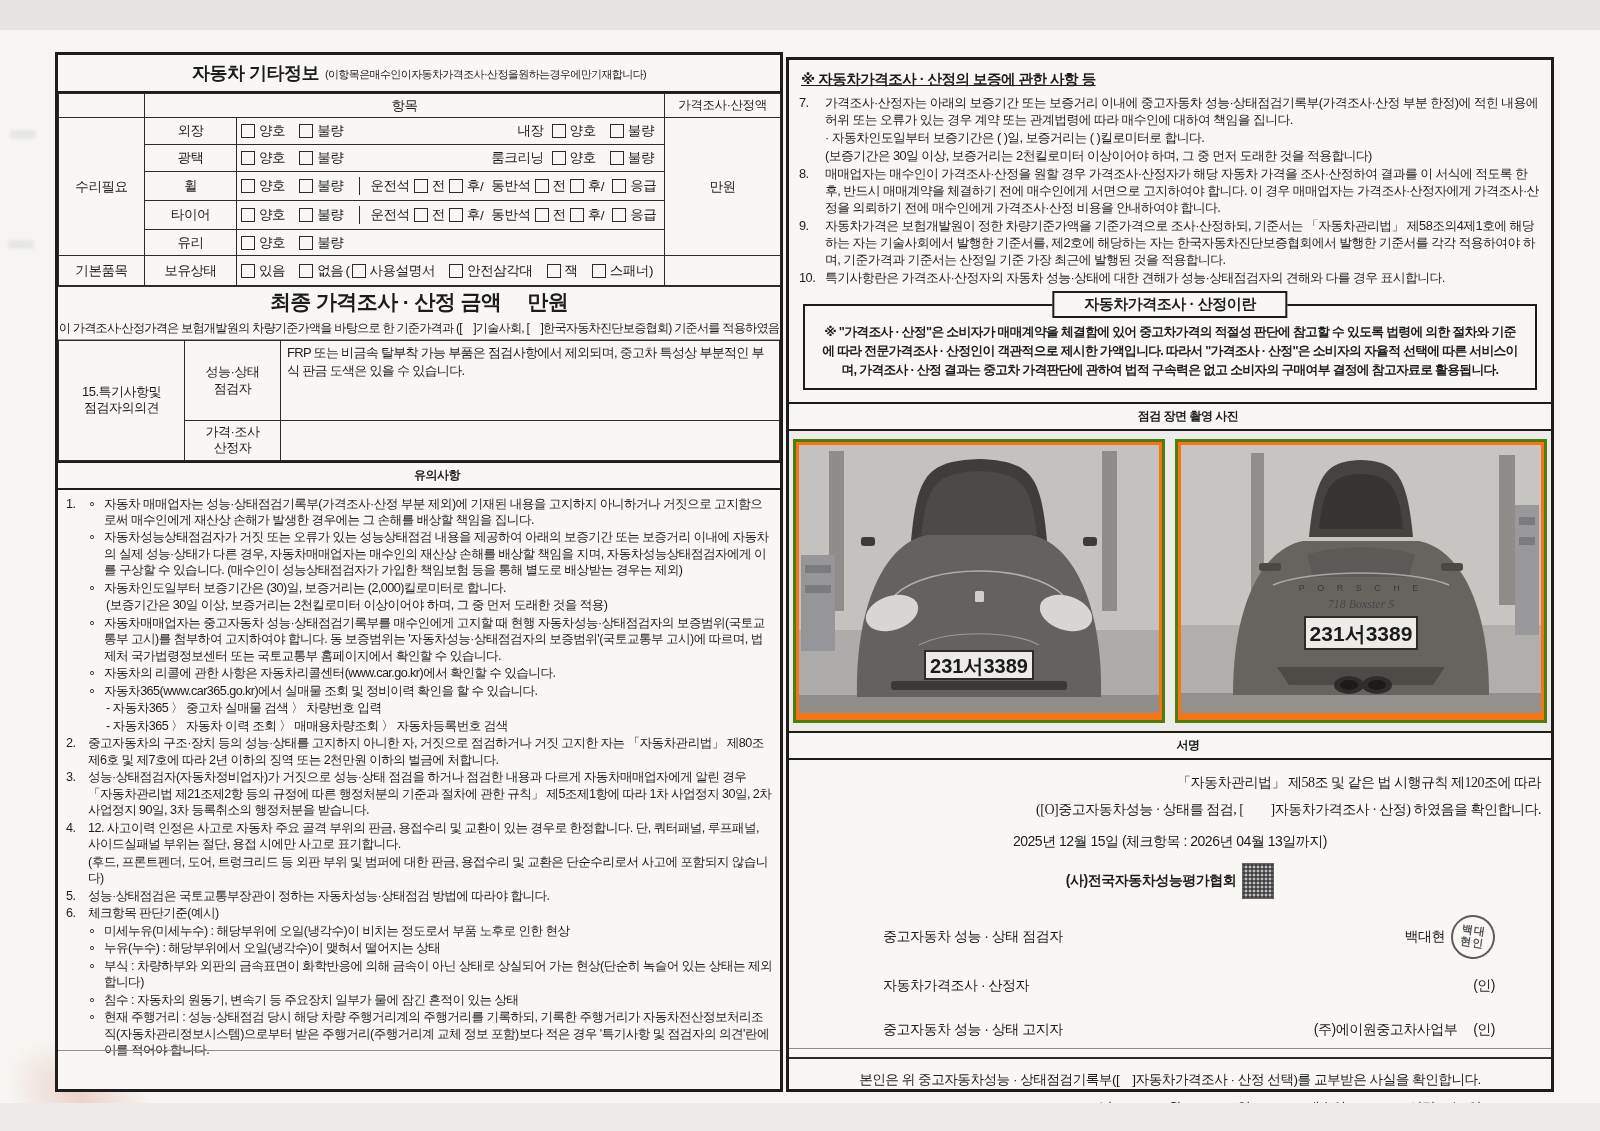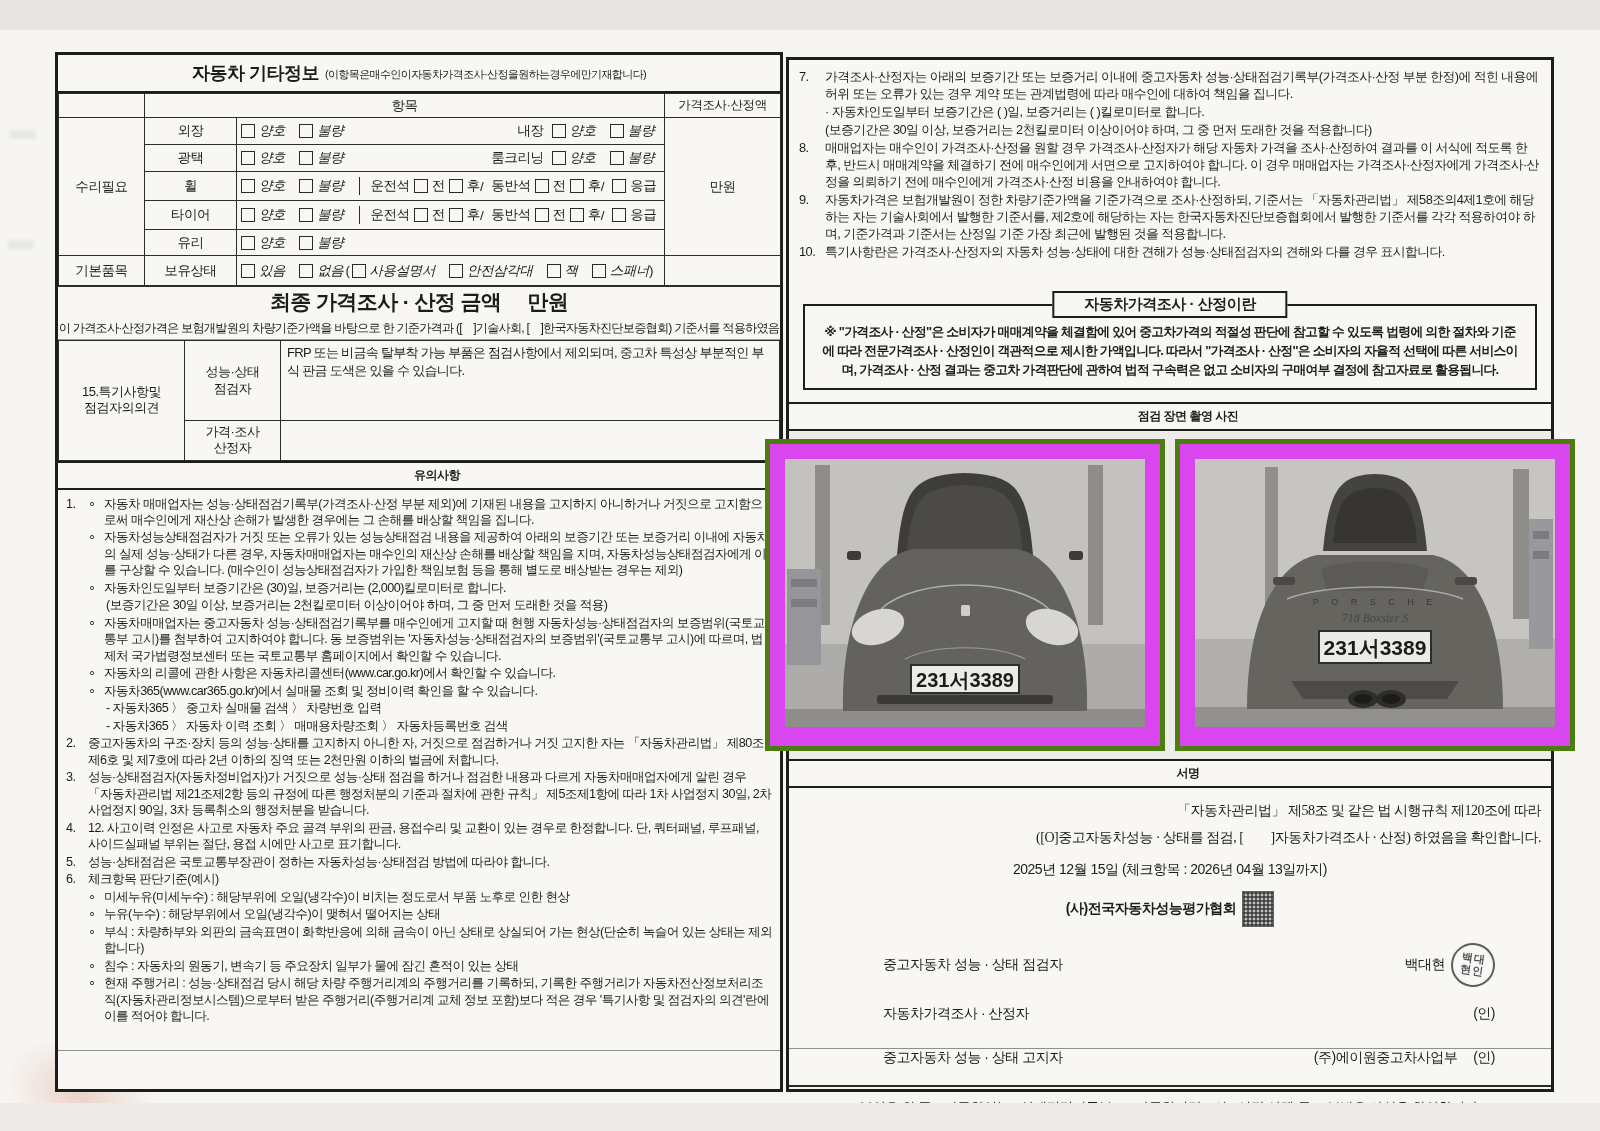--- a/index.html
+++ b/index.html
@@ -14,21 +14,21 @@
   #right-block{left:786px;top:57px;width:768px;height:1035px;}
 
   
   .title-row{height:36px;border-bottom:2px solid #1d1d1d;display:flex;align-items:center;justify-content:center;gap:6px;}
   .title-row .big{font-size:18px;font-weight:bold;letter-spacing:-0.5px;}
   .title-row .small{font-size:11px;letter-spacing:-0.6px;margin-top:2px;}
   table.otab{border-collapse:collapse;width:100%;table-layout:fixed;}
   table.otab td{border:1px solid #2c2c2c;font-size:13.5px;padding:0 4px;letter-spacing:-0.4px;}
   table.otab td.lab{text-align:center;}
   .cbrow{display:flex;align-items:center;height:100%;}
-  .opt{display:inline-flex;align-items:center;margin-right:14px;white-space:nowrap;font-style:italic;}
+  .opt{display:inline-flex;align-items:center;margin-right:14px;white-space:nowrap;}
   .cb{display:inline-block;width:12px;height:12px;border:1.7px solid #2b2b2b;margin-right:4px;background:transparent;flex:0 0 auto;}
   .rgt{margin-left:auto;display:inline-flex;align-items:center;padding-right:4px;}
   .rgt .rl{margin-right:8px;white-space:nowrap;}
   .seatgrp{display:inline-flex;align-items:center;white-space:nowrap;margin-left:2px;padding-left:10px;border-left:1px solid #2c2c2c;height:100%;}
   .seatgrp .sl{margin:0 4px 0 0;}
   td.unitcell{text-align:center;font-size:14px;letter-spacing:-0.4px;}
 
   
   .final-row{height:30px;border-top:1px solid #2c2c2c;display:flex;align-items:center;justify-content:center;gap:26px;
              font-size:21px;font-weight:bold;letter-spacing:-0.6px;}
@@ -63,21 +63,21 @@
 
   
   .defwrap{position:relative;margin:22px 14px 0 14px;}
   .defbox{border:2.5px solid #1d1d1d;padding:16px 14px 8px 14px;font-size:12.8px;font-weight:600;line-height:1.5;
           letter-spacing:-0.7px;text-align:center;}
   .deftitle{position:absolute;left:50%;top:-13px;transform:translateX(-50%);background:#f8f7f4;border:2px solid #1d1d1d;
             padding:2px 30px;font-size:15px;font-weight:bold;letter-spacing:-0.5px;white-space:nowrap;}
 
   
   .photos{display:flex;gap:10px;justify-content:center;align-items:flex-start;padding:8px 6px;background:#edecE9;}
-  .photo{border:5px solid #4d7c0f;background:#d946ef;padding:15px;}
+  .photo{border:3px solid #4d7c0f;background:#f97316;padding:3px;}
 
   
   .sign-content{padding:14px 10px 0 10px;font-size:14px;letter-spacing:-0.5px;}
   .scenter{text-align:right;margin-bottom:9px;font-family:Liberation Serif, serif;}
   .sdate{text-align:center;margin:14px 0 12px 0;}
   .sorg{text-align:center;margin:6px 0 16px 0;font-weight:bold;display:flex;justify-content:center;align-items:center;gap:6px;}
   .srow{display:flex;align-items:center;padding:0 46px 0 84px;margin-bottom:18px;}
   .srow .sv{margin-left:auto;display:flex;align-items:center;gap:4px;}
   .seal-square{width:30px;height:34px;border:1px solid #4a4a48;background:
      repeating-linear-gradient(0deg,#56565a 0 2px,#d8d7d4 2px 4px),
@@ -393,20 +393,25 @@
           <div class="row ind0">
             <span class="m">3.</span>
             <span class="b"></span>
             <span class="t">성능·상태점검자(자동차정비업자)가 거짓으로 성능·상태 점검을 하거나 점검한 내용과 다르게 자동차매매업자에게 알린 경우 「자동차관리법 제21조제2항 등의 규정에 따른 행정처분의 기준과 절차에 관한 규칙」 제5조제1항에 따라 1차 사업정지 30일, 2차 사업정지 90일, 3차 등록취소의 행정처분을 받습니다.</span>
           </div>
           <div class="row ind0">
             <span class="m">4.</span>
             <span class="b"></span>
             <span class="t">12. 사고이력 인정은 사고로 자동차 주요 골격 부위의 판금, 용접수리 및 교환이 있는 경우로 한정합니다. 단, 쿼터패널, 루프패널, 사이드실패널 부위는 절단, 용접 시에만 사고로 표기합니다.</span>
           </div>
+          <div class="row ind1">
+            <span class="m"></span>
+            <span class="b"></span>
+            <span class="t">(후드, 프론트펜더, 도어, 트렁크리드 등 외판 부위 및 범퍼에 대한 판금, 용접수리 및 교환은 단순수리로서 사고에 포함되지 않습니다)</span>
+          </div>
           <div class="row ind0">
             <span class="m">5.</span>
             <span class="b"></span>
             <span class="t">성능·상태점검은 국토교통부장관이 정하는 자동차성능·상태점검 방법에 따라야 합니다.</span>
           </div>
           <div class="row ind0">
             <span class="m">6.</span>
             <span class="b"></span>
             <span class="t">체크항목 판단기준(예시)</span>
           </div>
@@ -437,20 +442,21 @@
           </div>
         </div>
     </div>
 
     <div class="thinline" style="position:absolute;left:0;right:0;bottom:38px;"></div>
   </div>
 
   <div class="block" id="right-block">
 
     <div style="padding:8px 10px 0 10px;height:222px;box-sizing:border-box;">
+      <div class="nhead" style="font-size:14.5px;margin-bottom:5px;">※ 자동차가격조사 · 산정의 보증에 관한 사항 등</div>
       <div class="wlist">
 
       <div class="row ind0">
             <span class="m">7.</span>
             <span class="t">가격조사·산정자는 아래의 보증기간 또는 보증거리 이내에 중고자동차 성능·상태점검기록부(가격조사·산정 부분 한정)에 적힌 내용에 허위 또는 오류가 있는 경우 계약 또는 관계법령에 따라 매수인에 대하여 책임을 집니다.</span>
           </div>
           <div class="row ind1">
             <span class="m"></span>
             <span class="t">· 자동차인도일부터 보증기간은 ( )일, 보증거리는 ( )킬로미터로 합니다.</span>
           </div>

